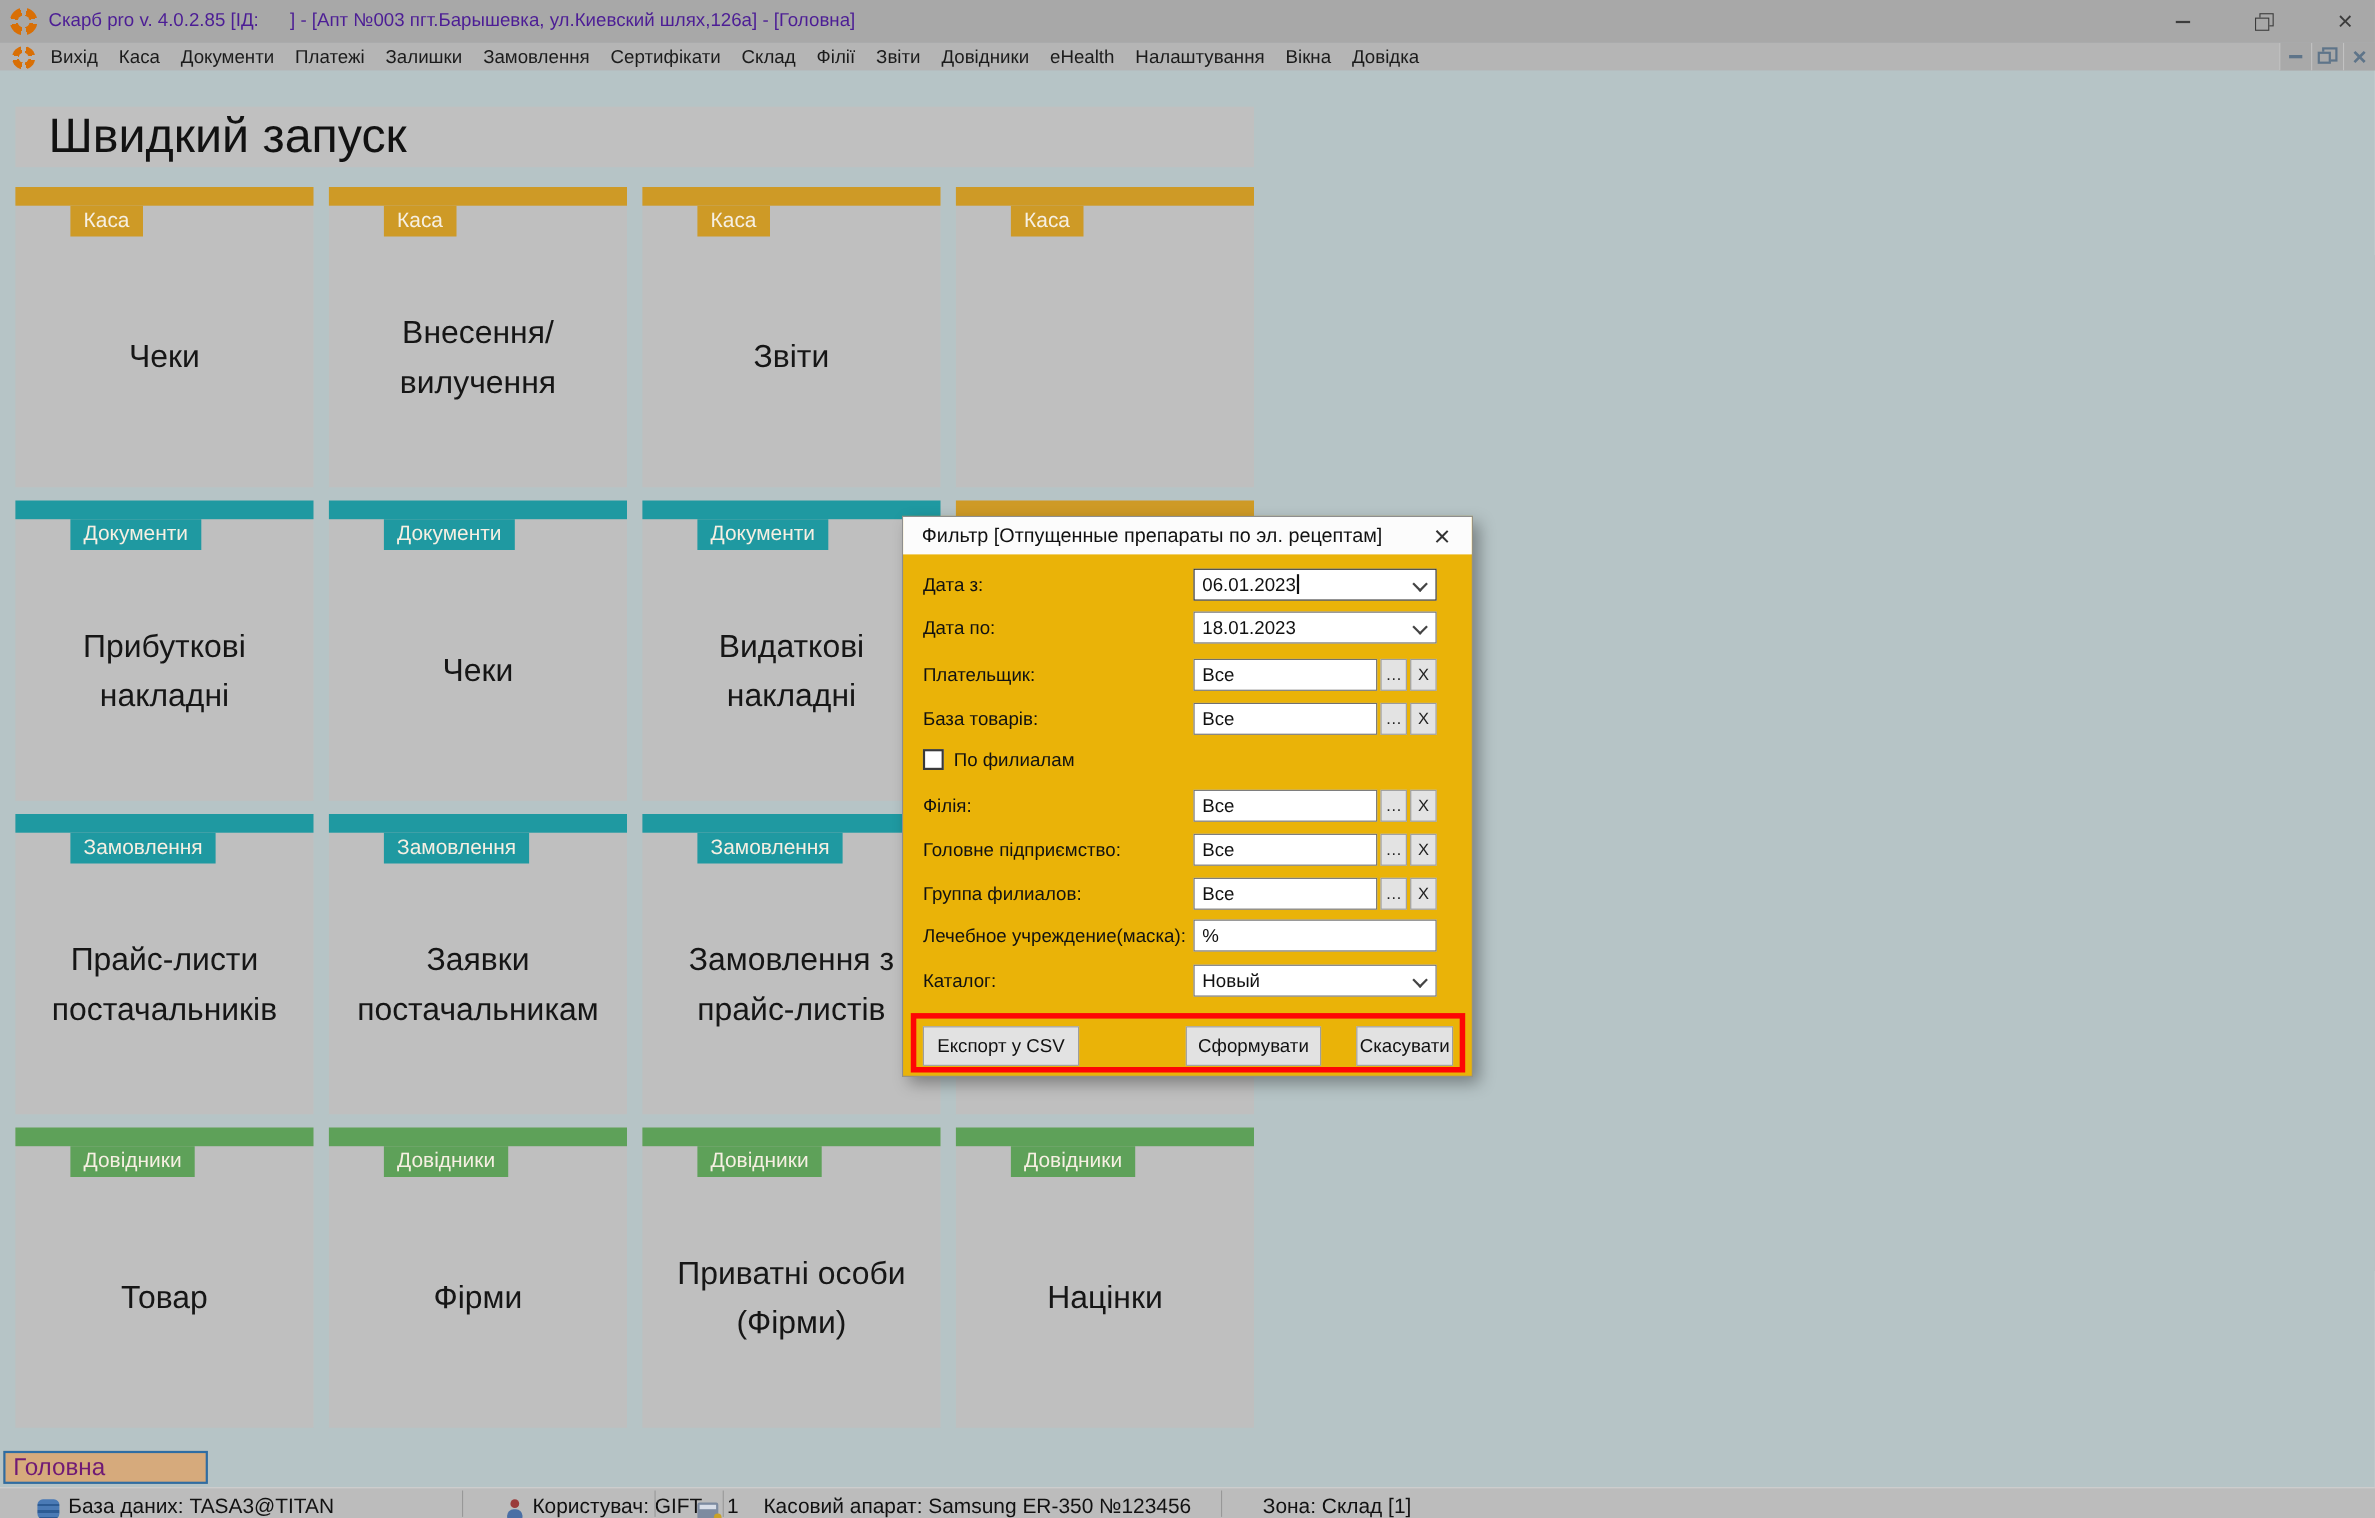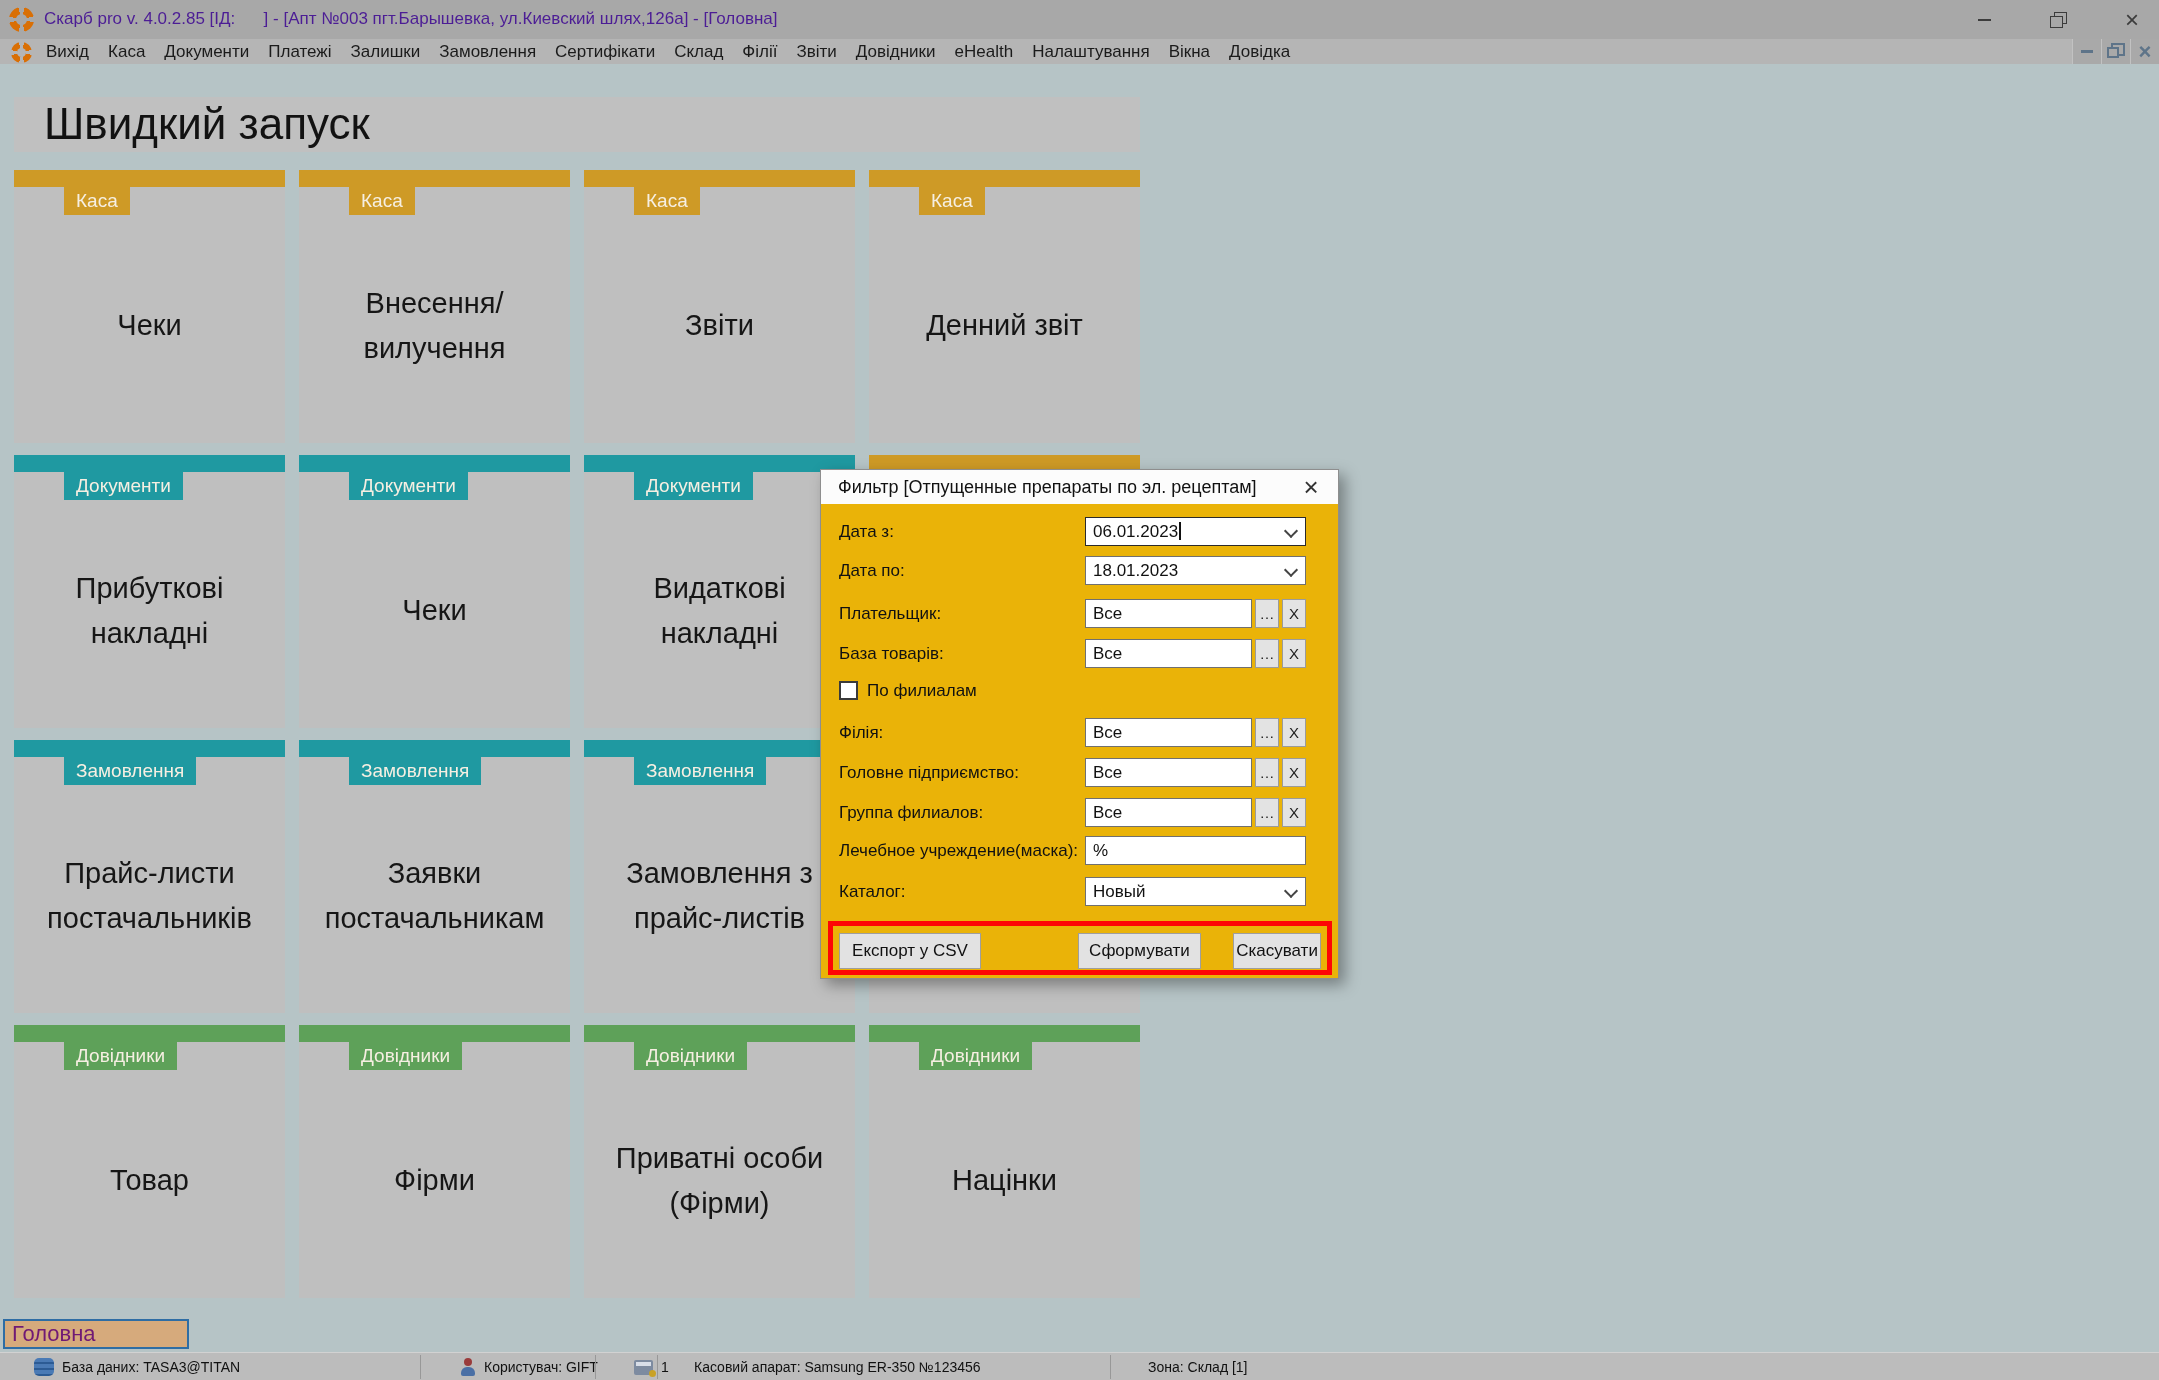--- a/index.html
+++ b/index.html
@@ -62,21 +62,21 @@
   .sbtn{width:24px;height:29px;background:#E3E3E3;border:1px solid #9B9B9B;box-sizing:border-box;display:flex;align-items:center;justify-content:center;font-size:15px;color:#222;}
   .txtinput{width:100%;height:100%;background:#fff;border:1px solid #707070;box-sizing:border-box;font-size:17px;line-height:27px;padding:0 7px;color:#111;}
   .chkbox{position:absolute;left:18px;top:3px;width:19px;height:19px;background:#fff;border:2px solid #3a3a3a;box-sizing:border-box;}
   .chklabel{position:absolute;left:46px;top:0;line-height:26px;font-size:17px;color:#111;}
   .dbtn{position:absolute;height:36px;background:#E2E2E2;border:1px solid #9E9E9E;box-sizing:border-box;display:flex;align-items:center;justify-content:center;font-size:17px;color:#111;}
   .redrect{position:absolute;left:7px;top:451px;width:504px;height:54px;border:5px solid #FE0505;box-sizing:border-box;pointer-events:none;}
 
   
   .hometab{position:absolute;left:3px;top:1319px;width:186px;height:30px;background:#D6AA7C;border:2px solid #2E6DA4;box-sizing:border-box;font-size:22px;color:#701a75;line-height:26px;padding-left:7px;}
   .statusbar{position:absolute;left:0;top:1352px;width:2159px;height:28px;background:#BCBCBC;border-top:1px solid #D2D2D2;}
-  .scell{position:absolute;top:0;height:28px;display:flex;align-items:center;gap:8px;font-size:14px;color:#111;white-space:nowrap;padding-left:24px;}
+  .scell{position:absolute;top:0;height:28px;display:flex;align-items:flex-end;gap:8px;font-size:19px;color:#111;white-space:nowrap;padding-left:24px;}
   .ssep{position:absolute;top:2px;width:1px;height:24px;background:#989898;}
   .db-icon{width:20px;height:18px;border-radius:5px;background:repeating-linear-gradient(#4A7AB5 0 4px,#2C5B94 4px 6px);}
   .user-icon{width:16px;height:18px;position:relative;}
   .user-icon::before{content:"";position:absolute;left:4px;top:0;width:8px;height:8px;border-radius:50%;background:#9A3B3B;}
   .user-icon::after{content:"";position:absolute;left:1px;top:9px;width:14px;height:9px;border-radius:6px 6px 2px 2px;background:#4A6FA5;}
   .reg-icon{width:19px;height:15px;position:relative;background:#7D8BA0;border-radius:2px;}
   .reg-icon::before{content:"";position:absolute;left:2px;top:2px;right:2px;height:4px;background:#D8DEE8;}
   .reg-icon::after{content:"";position:absolute;right:-3px;bottom:-2px;width:7px;height:7px;background:#C9A227;border-radius:50%;}
 </style>
 </head>
@@ -143,21 +143,20 @@
     <div class="lbl">Внесення/вилучення</div>
   </div>
   <div class="tile c2 r0">
     <div class="bar gold"></div>
     <div class="cat gold">Каса</div>
     <div class="lbl">Звіти</div>
   </div>
   <div class="tile c3 r0">
     <div class="bar gold"></div>
     <div class="cat gold">Каса</div>
-    <div class="lbl">Денний звіт</div>
   </div>
 
   <div class="tile c0 r1">
     <div class="bar teal"></div>
     <div class="cat teal">Документи</div>
     <div class="lbl">Прибуткові накладні</div>
   </div>
   <div class="tile c1 r1">
     <div class="bar teal"></div>
     <div class="cat teal">Документи</div>

